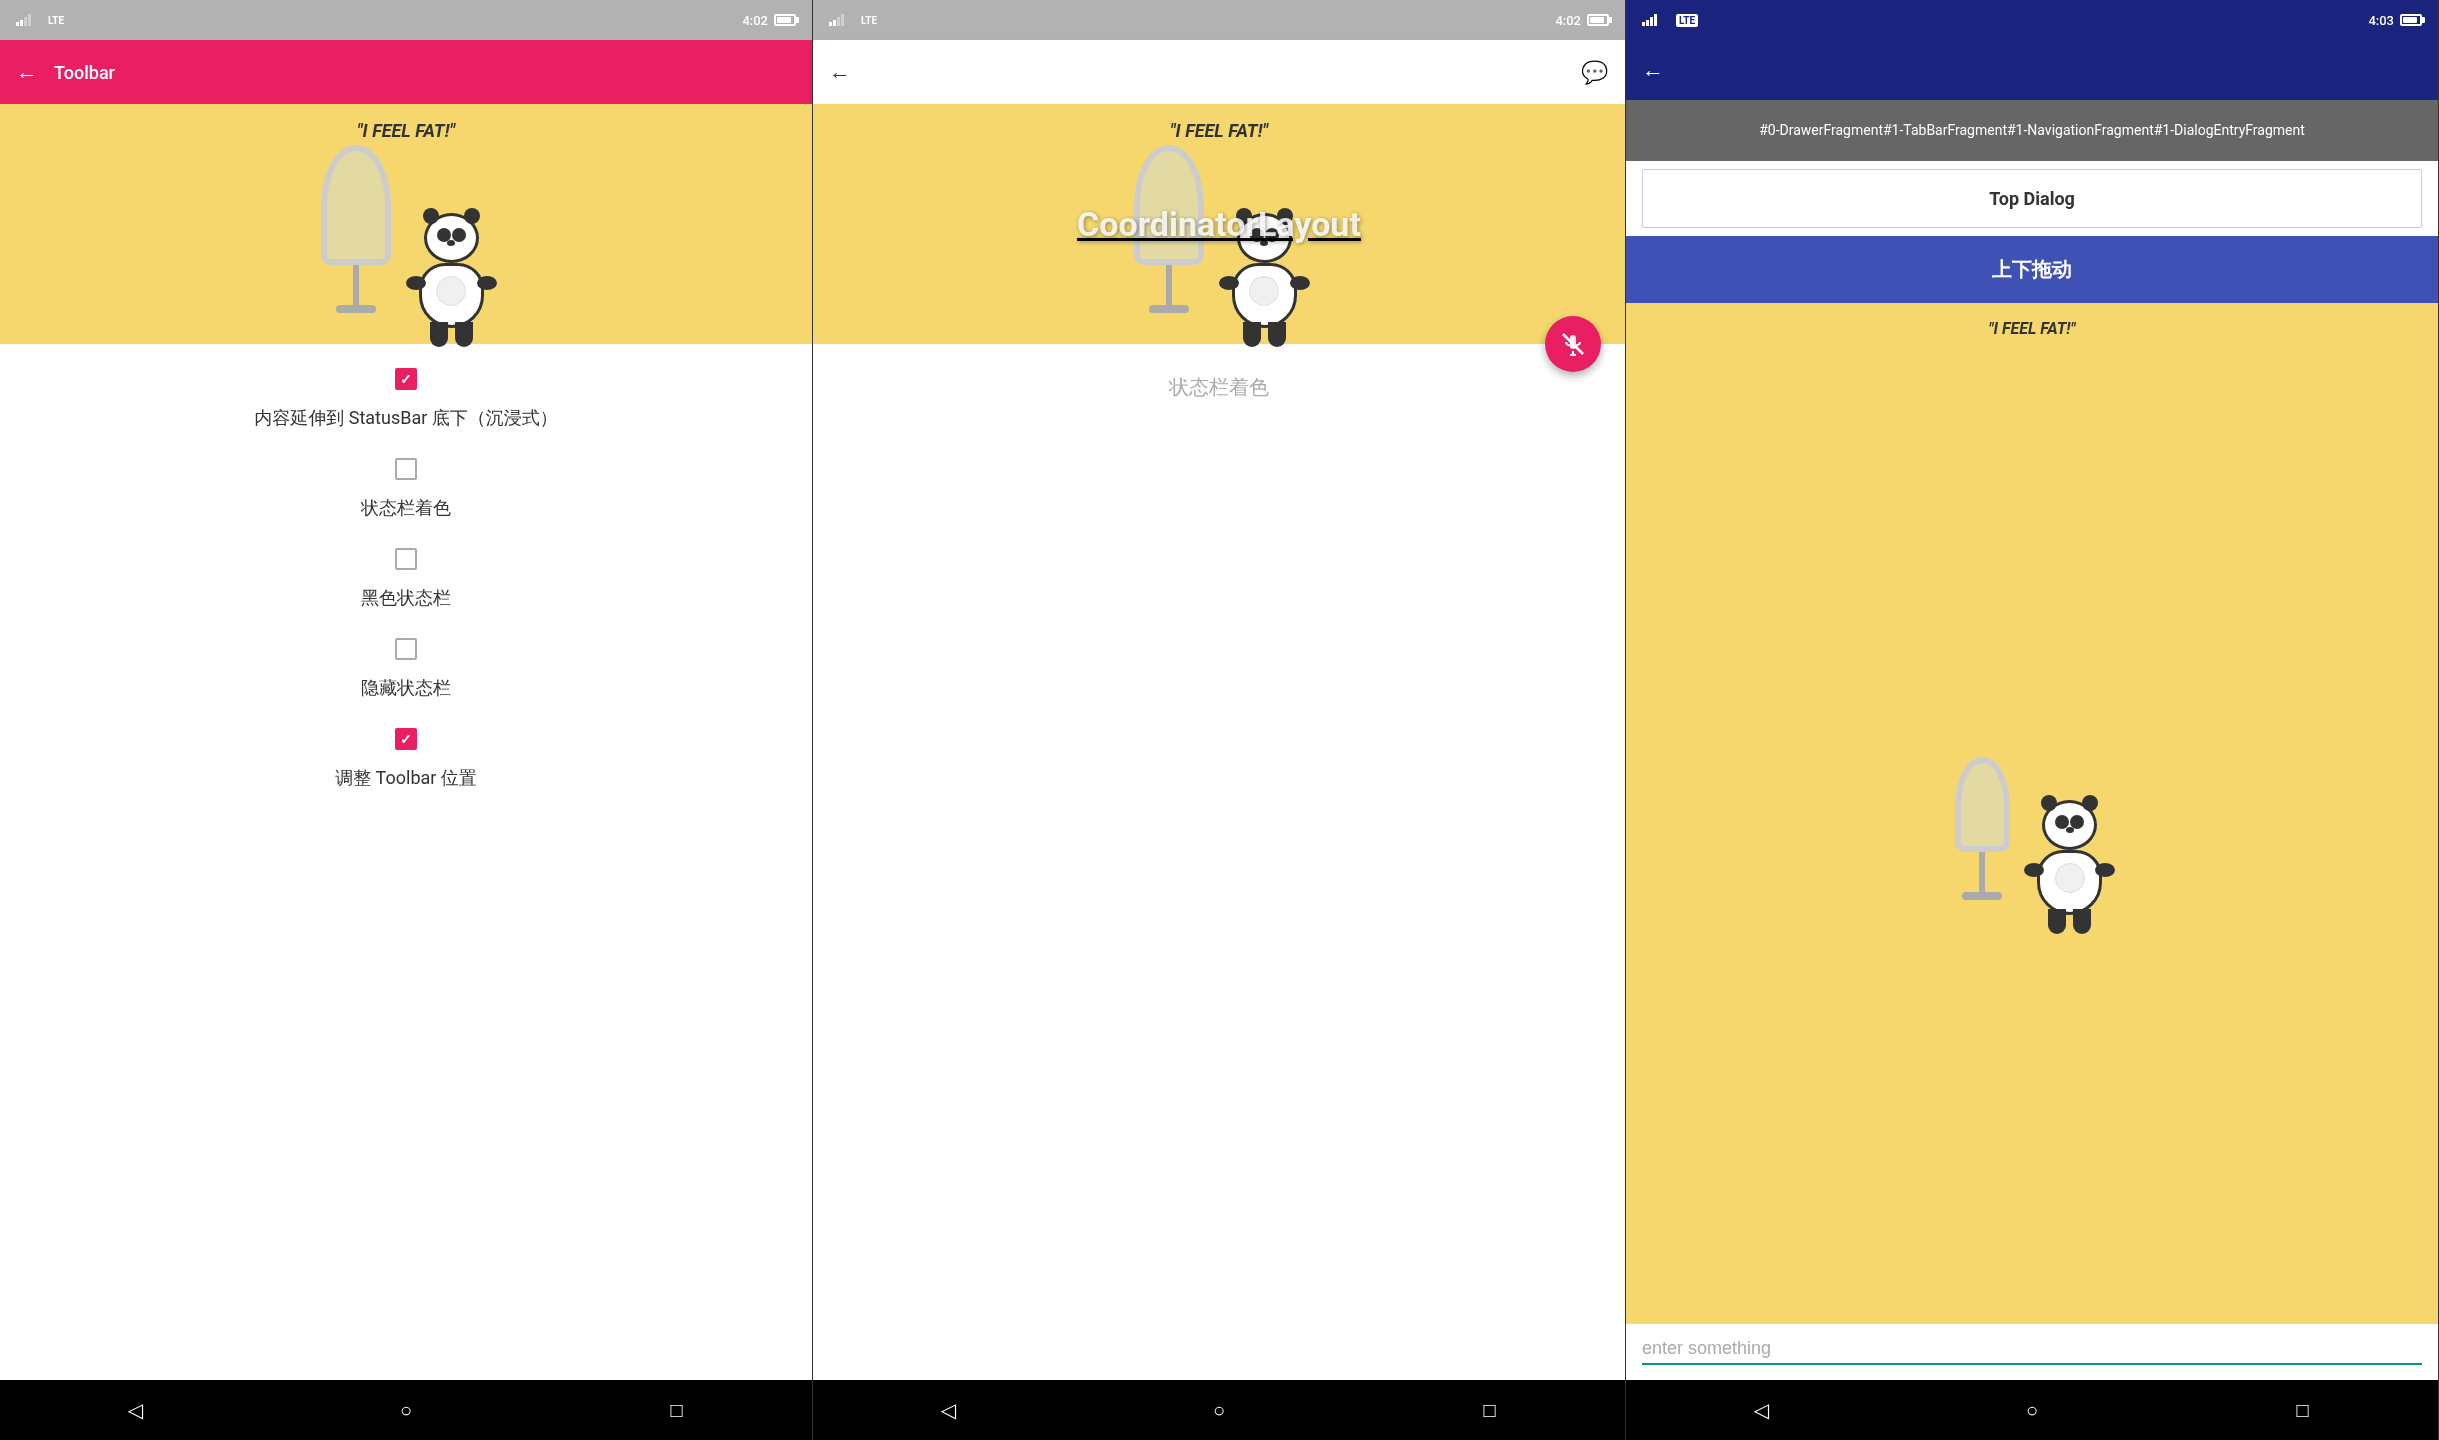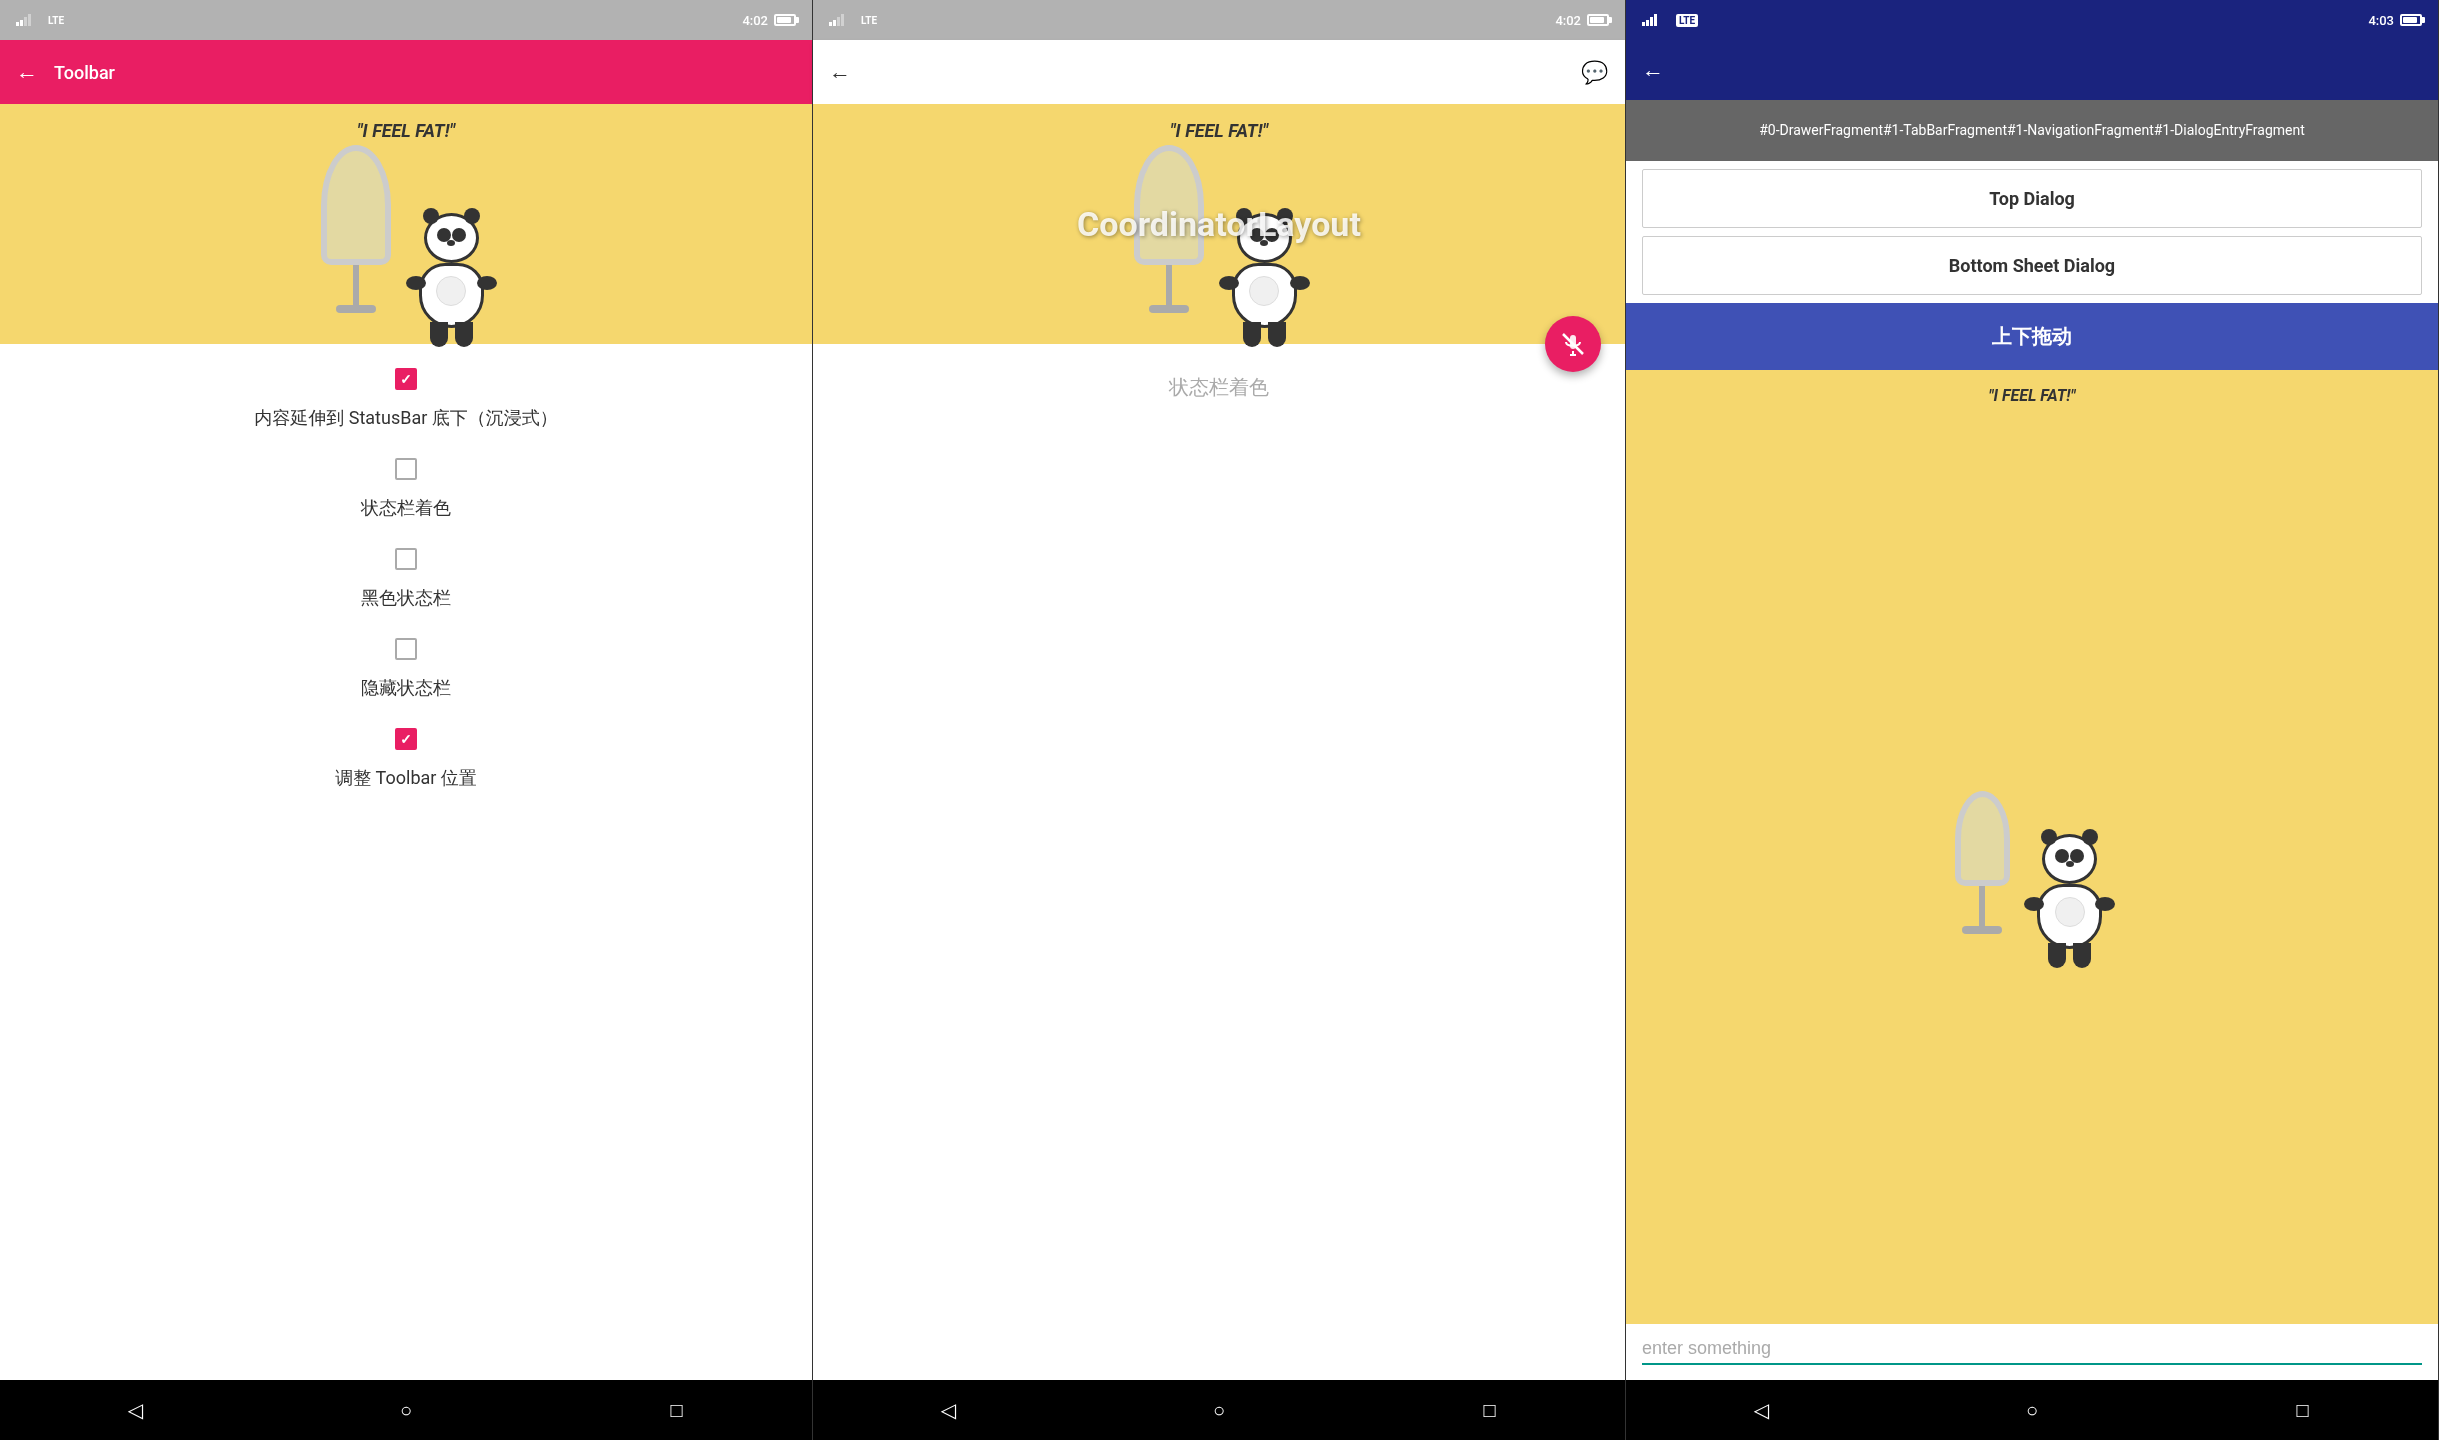--- a/index.html
+++ b/index.html
@@ -576,21 +576,21 @@
         <div class="panda-body">
           <div class="panda-arm left"></div>
           <div class="panda-arm right"></div>
           <div class="panda-belly"></div>
           <div class="panda-leg left"></div>
           <div class="panda-leg right"></div>
         </div>
       </div>
     </div>
 
-    <div style="position:absolute;top:0;left:0;right:0;bottom:0;display:flex;align-items:center;justify-content:center;pointer-events:none;">
+    <div style="position:absolute;top:0;left:0;right:0;bottom:0;display:flex;align-items:center;justify-content:center;pointer-events:none;text-decoration:underline;">
       <span style="font-size:34px;color:rgba(255,255,255,0.85);font-weight:bold;text-shadow:1px 1px 4px rgba(0,0,0,0.4);">CoordinatorLayout</span>
     </div>
 
     <div class="fab-btn">
       <svg width="24" height="24" viewBox="0 0 24 24">
         <line x1="2" y1="2" x2="22" y2="22" stroke="#fff" stroke-width="2.5"></line>
         <rect x="9" y="3" width="6" height="14" rx="3" fill="#fff" opacity="0.9"></rect>
         <path d="M5 10 C5 15 19 15 19 10" stroke="#fff" stroke-width="2" fill="none"></path>
         <line x1="12" y1="19" x2="12" y2="23" stroke="#fff" stroke-width="2"></line>
         <line x1="9" y1="23" x2="15" y2="23" stroke="#fff" stroke-width="2"></line>
@@ -635,21 +635,20 @@
 
       <div class="panel3-toolbar">
         <span style="color:#fff;font-size:22px;cursor:pointer;">←</span>
       </div>
 
       <div class="fragment-path">
         <span>#0-DrawerFragment#1-TabBarFragment#1-NavigationFragment#1-DialogEntryFragment</span>
       </div>
 
       <div class="dialog-btn">Top Dialog</div>
-      <div class="dialog-btn">Bottom Sheet Dialog</div>
 
       <div class="drag-handle-area">
         <span>上下拖动</span>
       </div>
     </div>
 
     <div class="panel3-bottom-section">
 
       <div class="panel3-yellow">
         <span class="feel-fat-p3">"I FEEL FAT!"</span>

